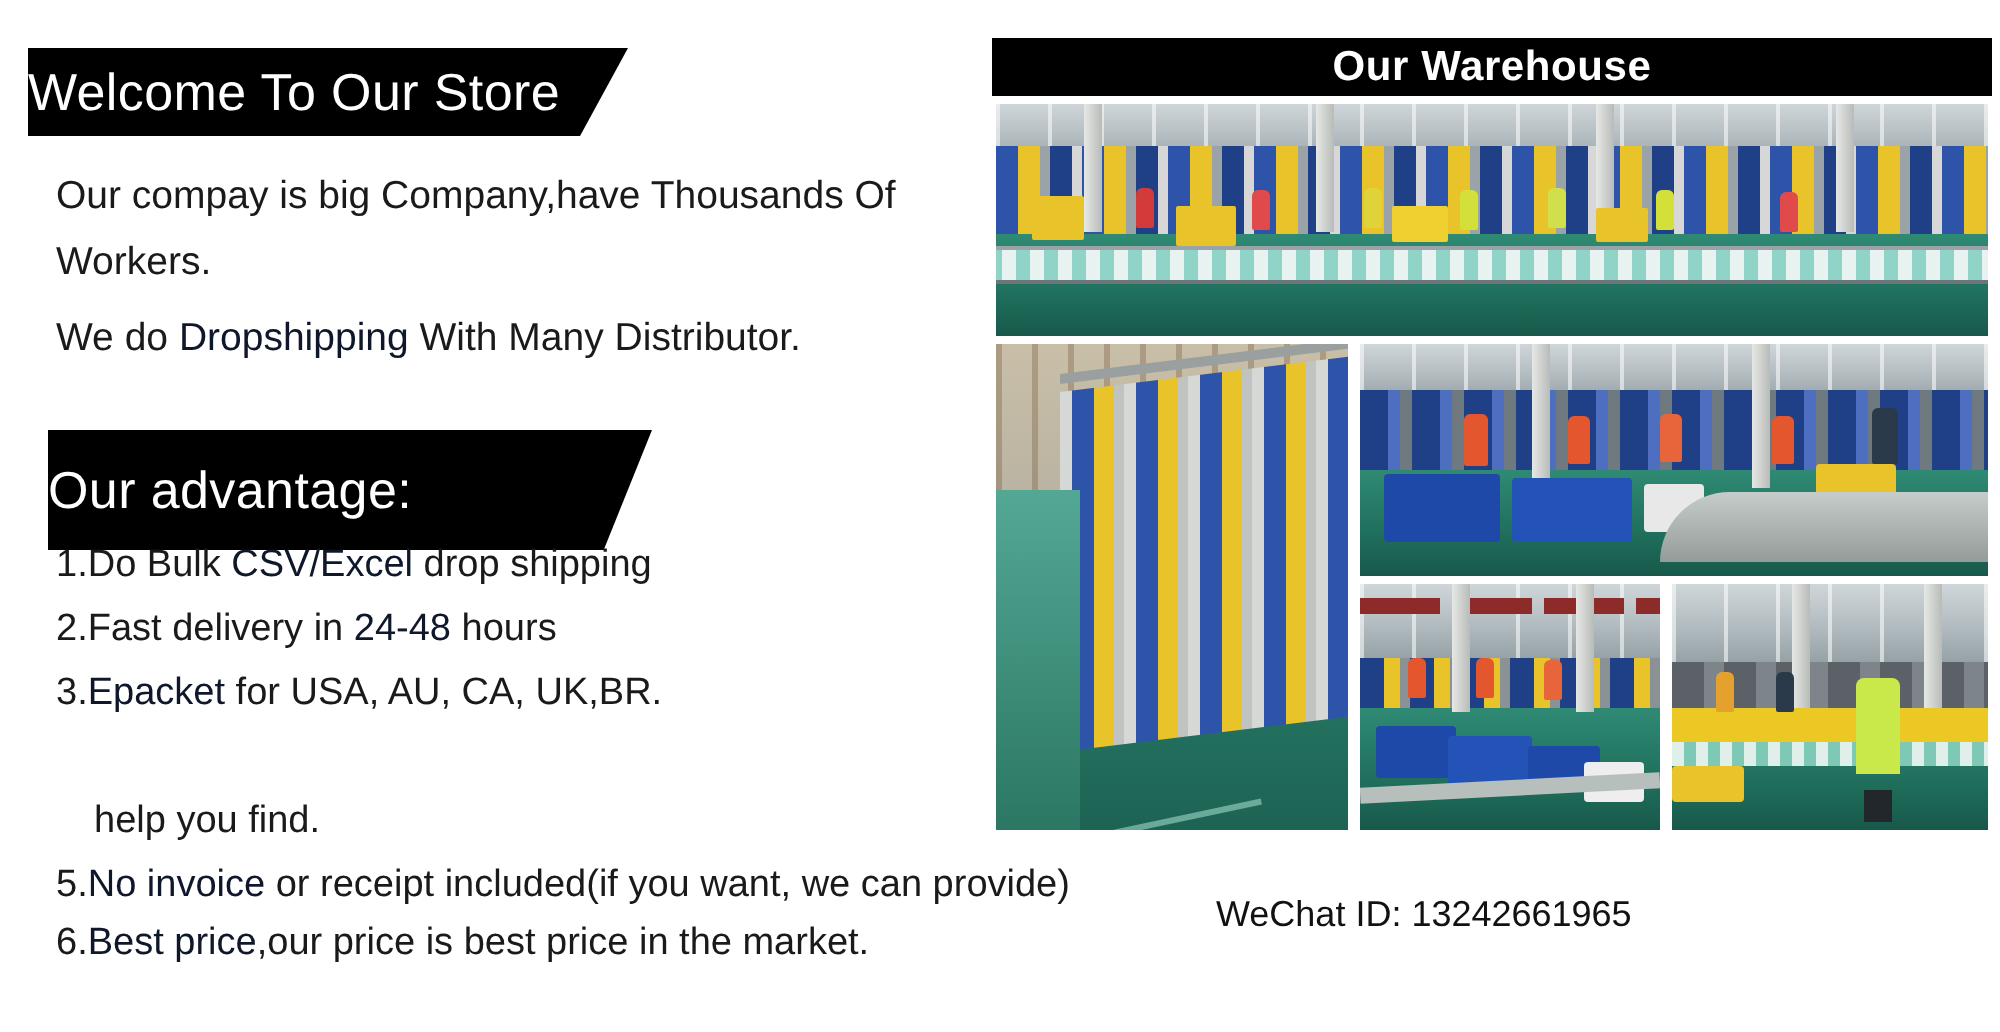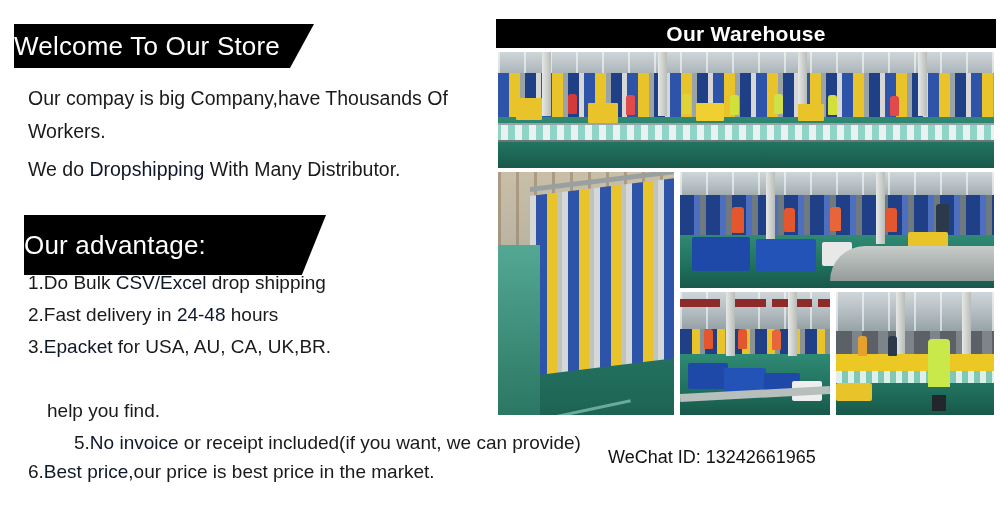--- a/index.html
+++ b/index.html
@@ -51,21 +51,21 @@
     color:#1a1a1a;
     white-space:nowrap;
     line-height:1;
   }
   .adv-num{color:#1a1a1a;}
   #adv-1{left:28px;top:273px;}
   #adv-2{left:28px;top:305px;}
   #adv-3{left:28px;top:337px;}
   #adv-4{left:28px;top:369px;}
   #adv-4b{left:47px;top:401px;}
-  #adv-5{left:28px;top:433px;margin-left:46px;}
+  #adv-5{left:28px;top:433px;}
   #adv-6{left:28px;top:462px;}
 
   
   .right-col{position:absolute;left:490px;top:0;width:510px;height:516px;}
 
   #warehouse-banner{
     position:absolute;left:6px;top:19px;width:500px;height:29px;
     background:#000000;color:#ffffff;
     display:flex;align-items:center;justify-content:center;
   }

